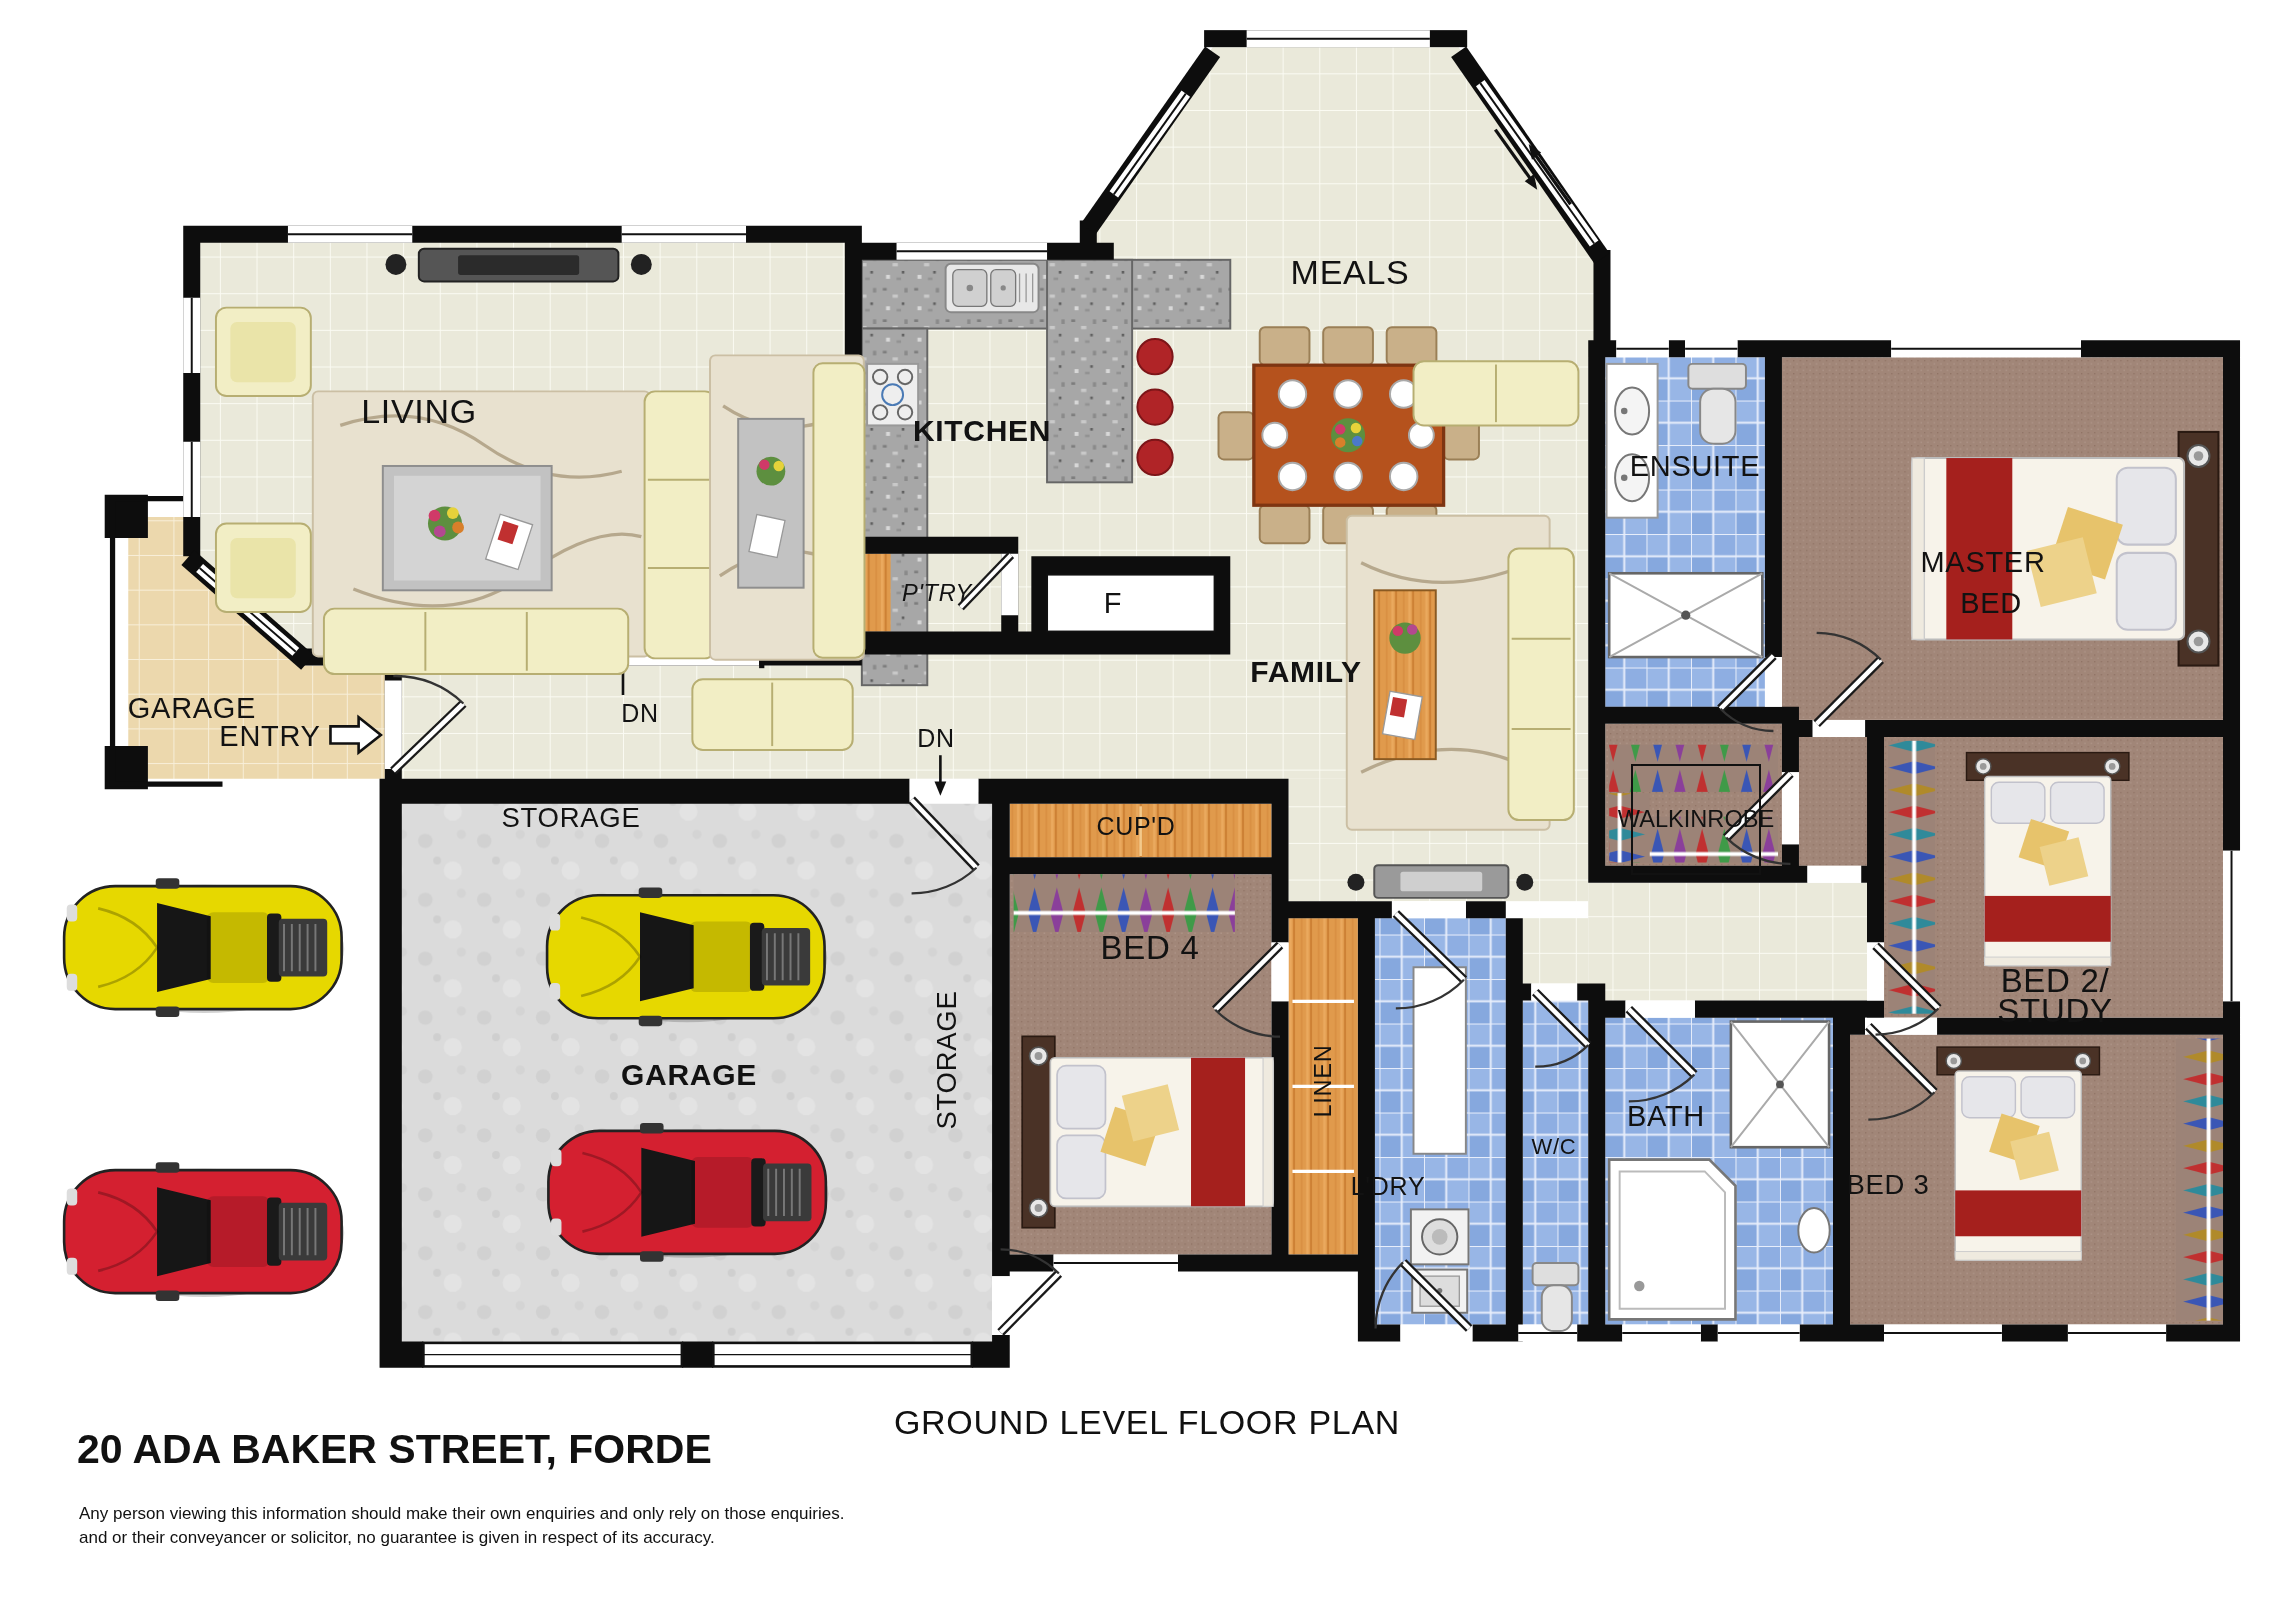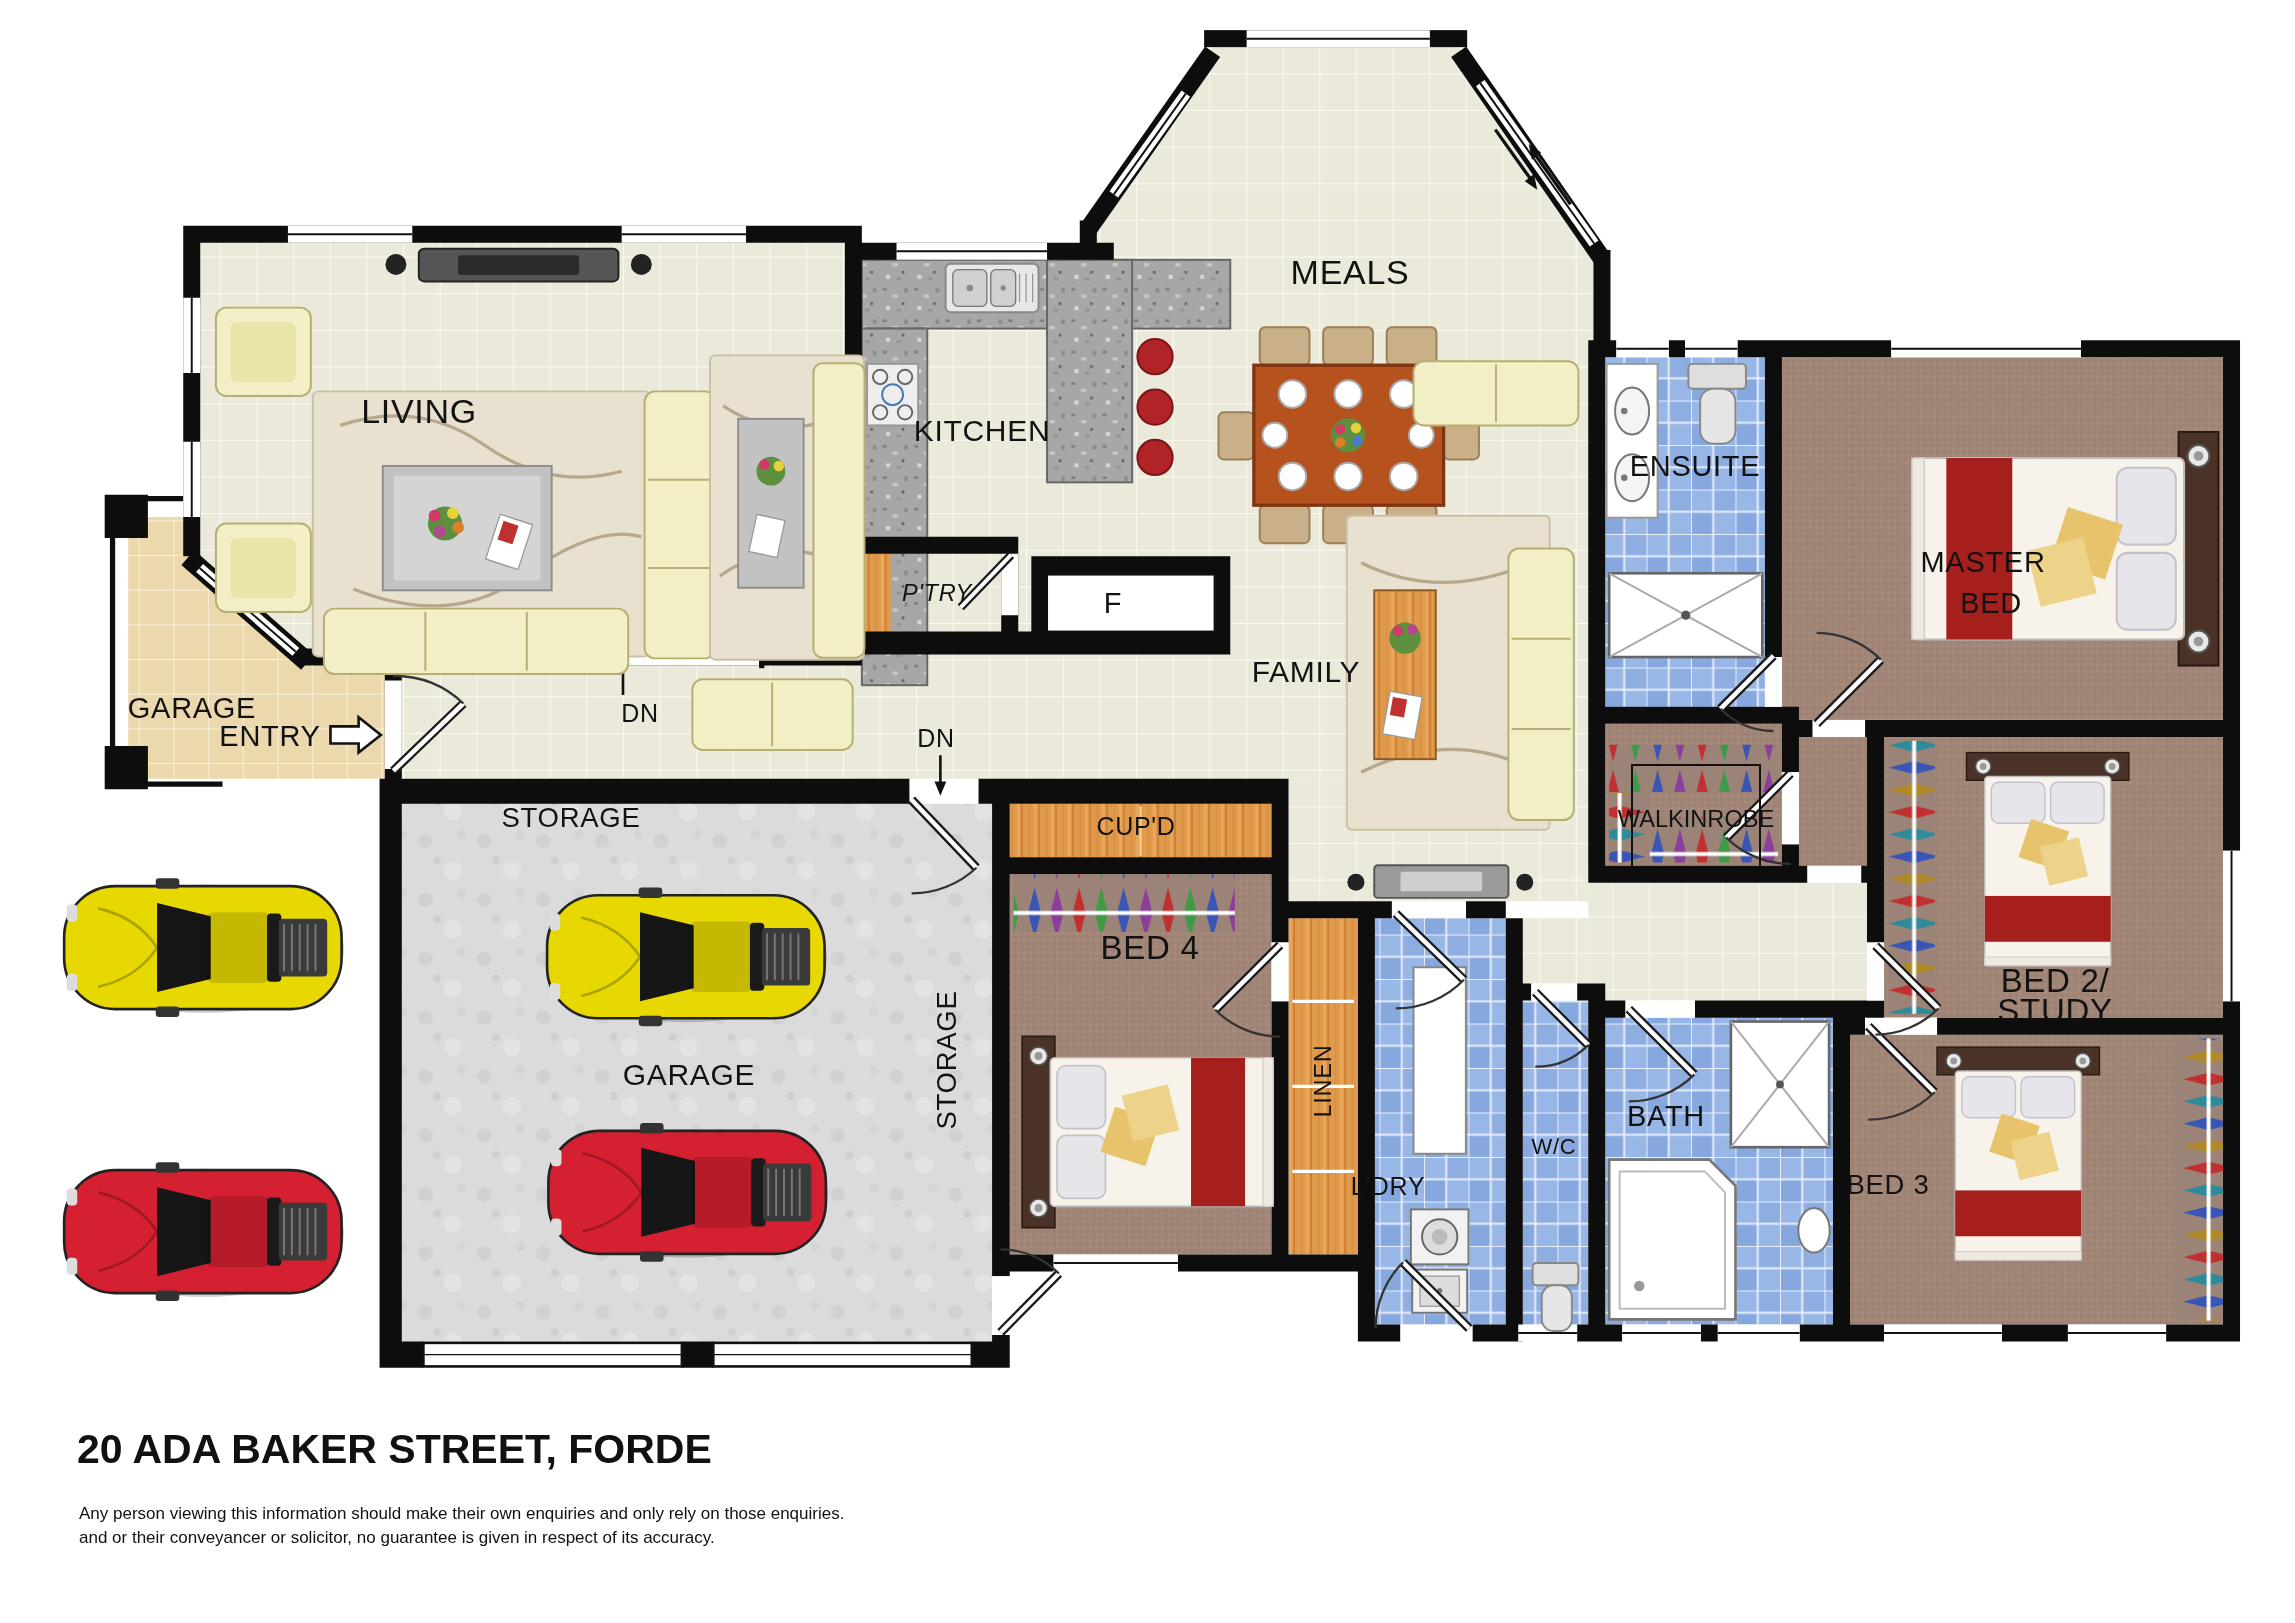--- a/index.html
+++ b/index.html
@@ -2,21 +2,21 @@
 <html style="font-size:10.5px"><head>
 <meta charset="utf-8">
 <style>
   html,body{margin:0;padding:0;background:#fff;}
   #page{position:relative;width:2295px;height:1623px;background:#ffffff;overflow:hidden;
         font-family:"Liberation Sans",sans-serif;}
   #plan-svg{position:absolute;left:0;top:0;}
   .lbl{position:absolute;transform:translate(-50%,-50%);color:#121212;white-space:nowrap;
        font-family:"Liberation Sans",sans-serif;letter-spacing:0.7px;}
   .vert{transform:translate(-50%,-50%) rotate(-90deg);}
-  .s52{font-size:34px;} .s46{font-size:30px;} .s44{font-size:29px;} .s42{font-size:27.5px;}
+  .s52{font-size:34px;} .s46{font-size:30px;font-weight:bold;} .s44{font-size:29px;} .s42{font-size:27.5px;}
   .s40{font-size:33px;} .s38{font-size:25px;} .s36{font-size:23.6px;} .s34{font-size:22px;}
   #wir-box{position:absolute;left:1631px;top:764px;width:126px;height:107px;border:2.6px solid #111;
            display:flex;flex-direction:row;align-items:center;justify-content:center;line-height:1.15;text-align:center;}
   #wir-box div{font-size:23.6px;color:#121212;}
   #address{position:absolute;left:77px;top:1426px;font-size:41px;font-weight:700;color:#111;letter-spacing:0;}
   #disclaimer{position:absolute;left:79px;top:1502px;color:#111;font-size:17px;line-height:24px;}
   #disclaimer b{font-size:19px;}
   #plan-title{position:absolute;left:1147px;top:1422px;transform:translate(-50%,-50%);
               font-size:34px;color:#111;letter-spacing:0.7px;}
   #scalebar{position:absolute;left:1825px;top:1465px;width:357px;color:#111;}
@@ -516,20 +516,21 @@
 <div class="lbl s40" style="left:2055px;top:1011px;">STUDY</div>
 <div id="wir-box">
   <div>WALK</div>
   <div>IN</div>
   <div>ROBE</div>
 </div>
 <div class="lbl s44" style="left:1695px;top:466px;">ENSUITE</div>
 <div class="lbl s44" style="left:1983px;top:562px;">MASTER</div>
 <div class="lbl s44" style="left:1991px;top:603px;">BED</div>
 
+<div id="plan-title">GROUND LEVEL FLOOR PLAN</div>
 <div id="address">20 ADA BAKER STREET, FORDE</div>
 <div id="disclaimer">
   <div>Any person viewing this information should make their own enquiries and only rely on those enquiries.</div>
   <div>and or their conveyancer or solicitor, no guarantee is given in respect of its accuracy.</div>
 </div>
 
 
 </div>
 
 

